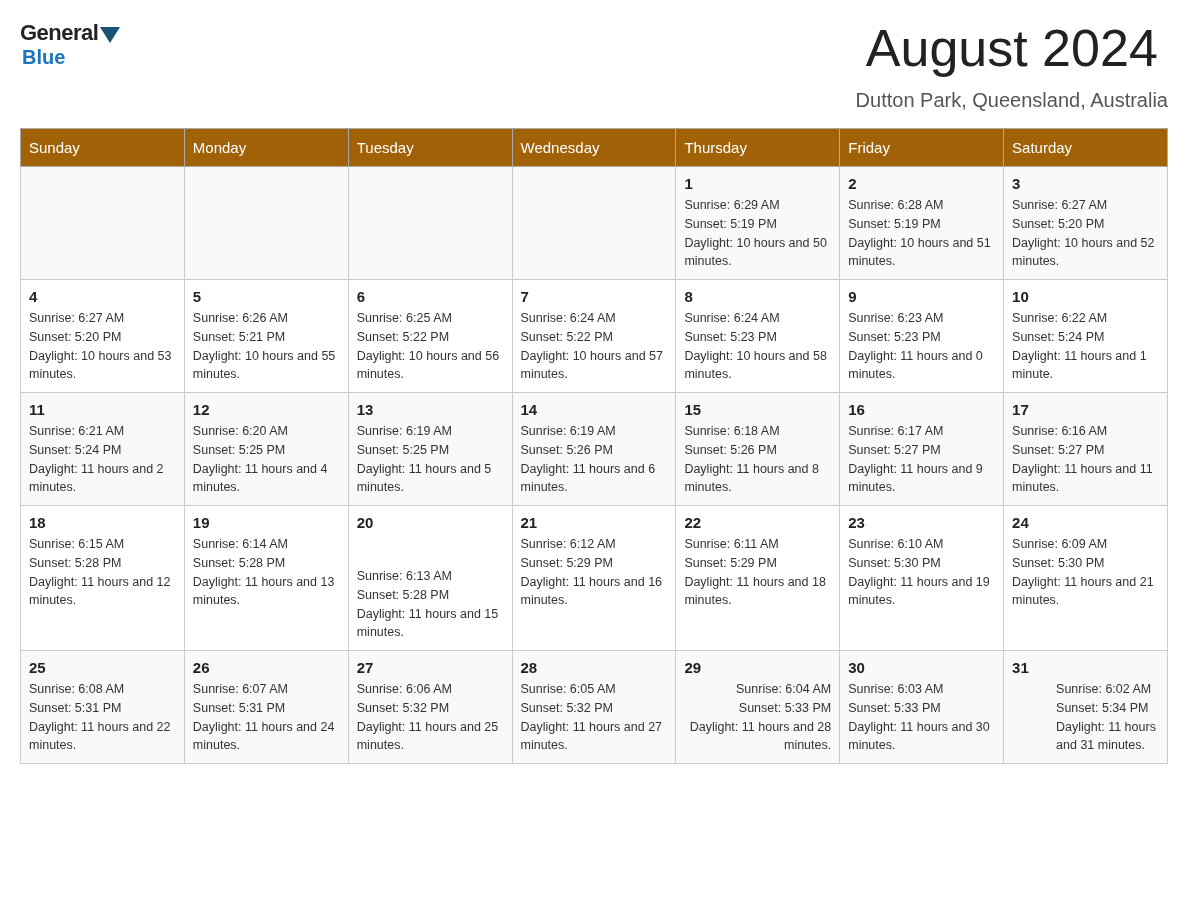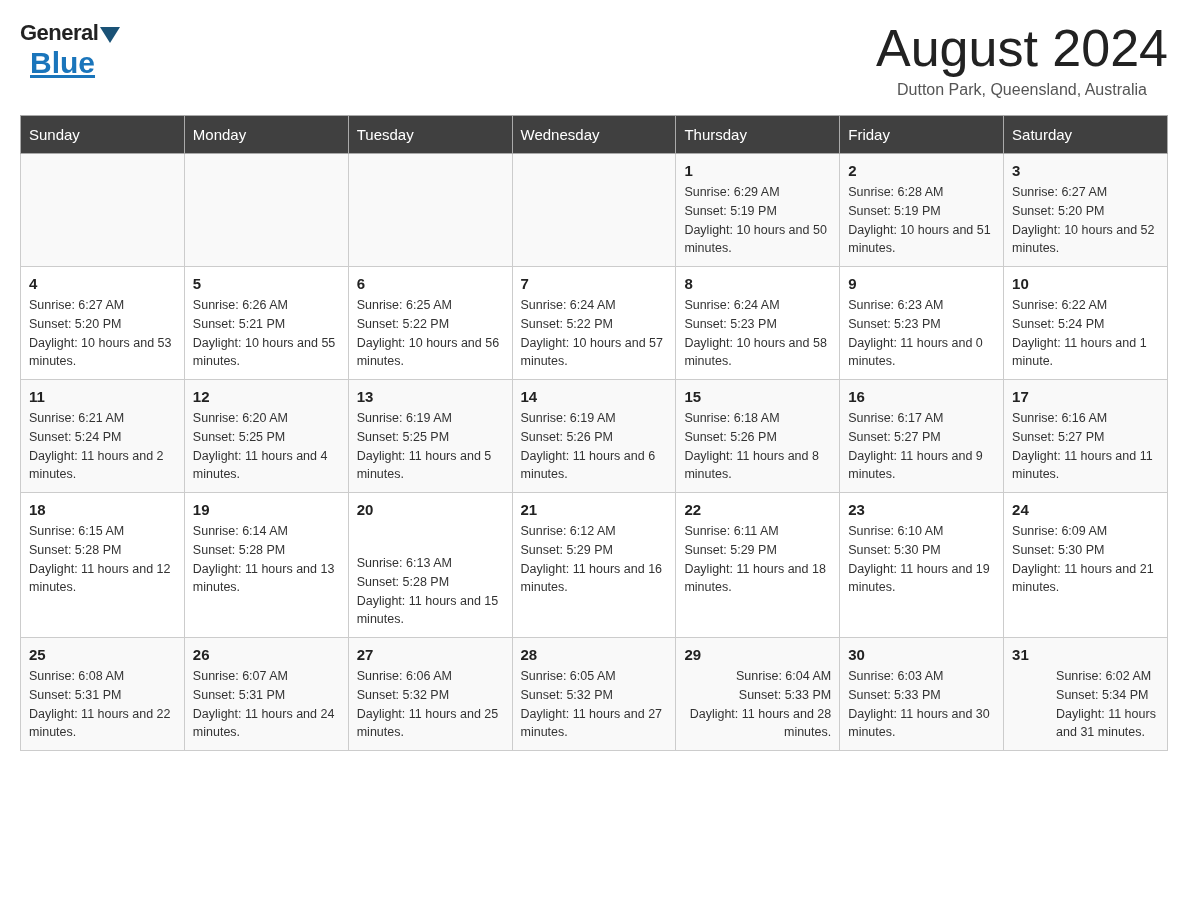--- a/index.html
+++ b/index.html
@@ -33,47 +33,46 @@
     .logo-triangle {
       width: 0;
       height: 0;
       border-left: 10px solid transparent;
       border-right: 10px solid transparent;
       border-top: 16px solid #1a5276;
       margin-left: 2px;
       margin-top: 4px;
     }
     .logo-blue {
-      font-size: 30px;
+      font-size: 20px;
       font-weight: bold;
       color: #1a75bb;
-      margin-left: 10px;
-      text-decoration: underline;
+      margin-left: 2px;
     }
     .title-section {
       text-align: center;
     }
     .month-title {
       font-size: 52px;
       font-weight: 300;
       color: #222;
       line-height: 1.1;
     }
     .location {
-      font-size: 16px;
+      font-size: 20px;
       color: #555;
-      margin-top: 4px;
+      margin-top: 12px;
     }
     .calendar {
       width: 100%;
       border-collapse: collapse;
       border: 1px solid #aaa;
     }
     .calendar th {
-      background-color: #404040;
+      background-color: #a16207;
       color: #fff;
       padding: 10px 8px;
       text-align: left;
       font-size: 15px;
       font-weight: normal;
       border: 1px solid #aaa;
     }
     .calendar td {
       vertical-align: top;
       padding: 8px;

